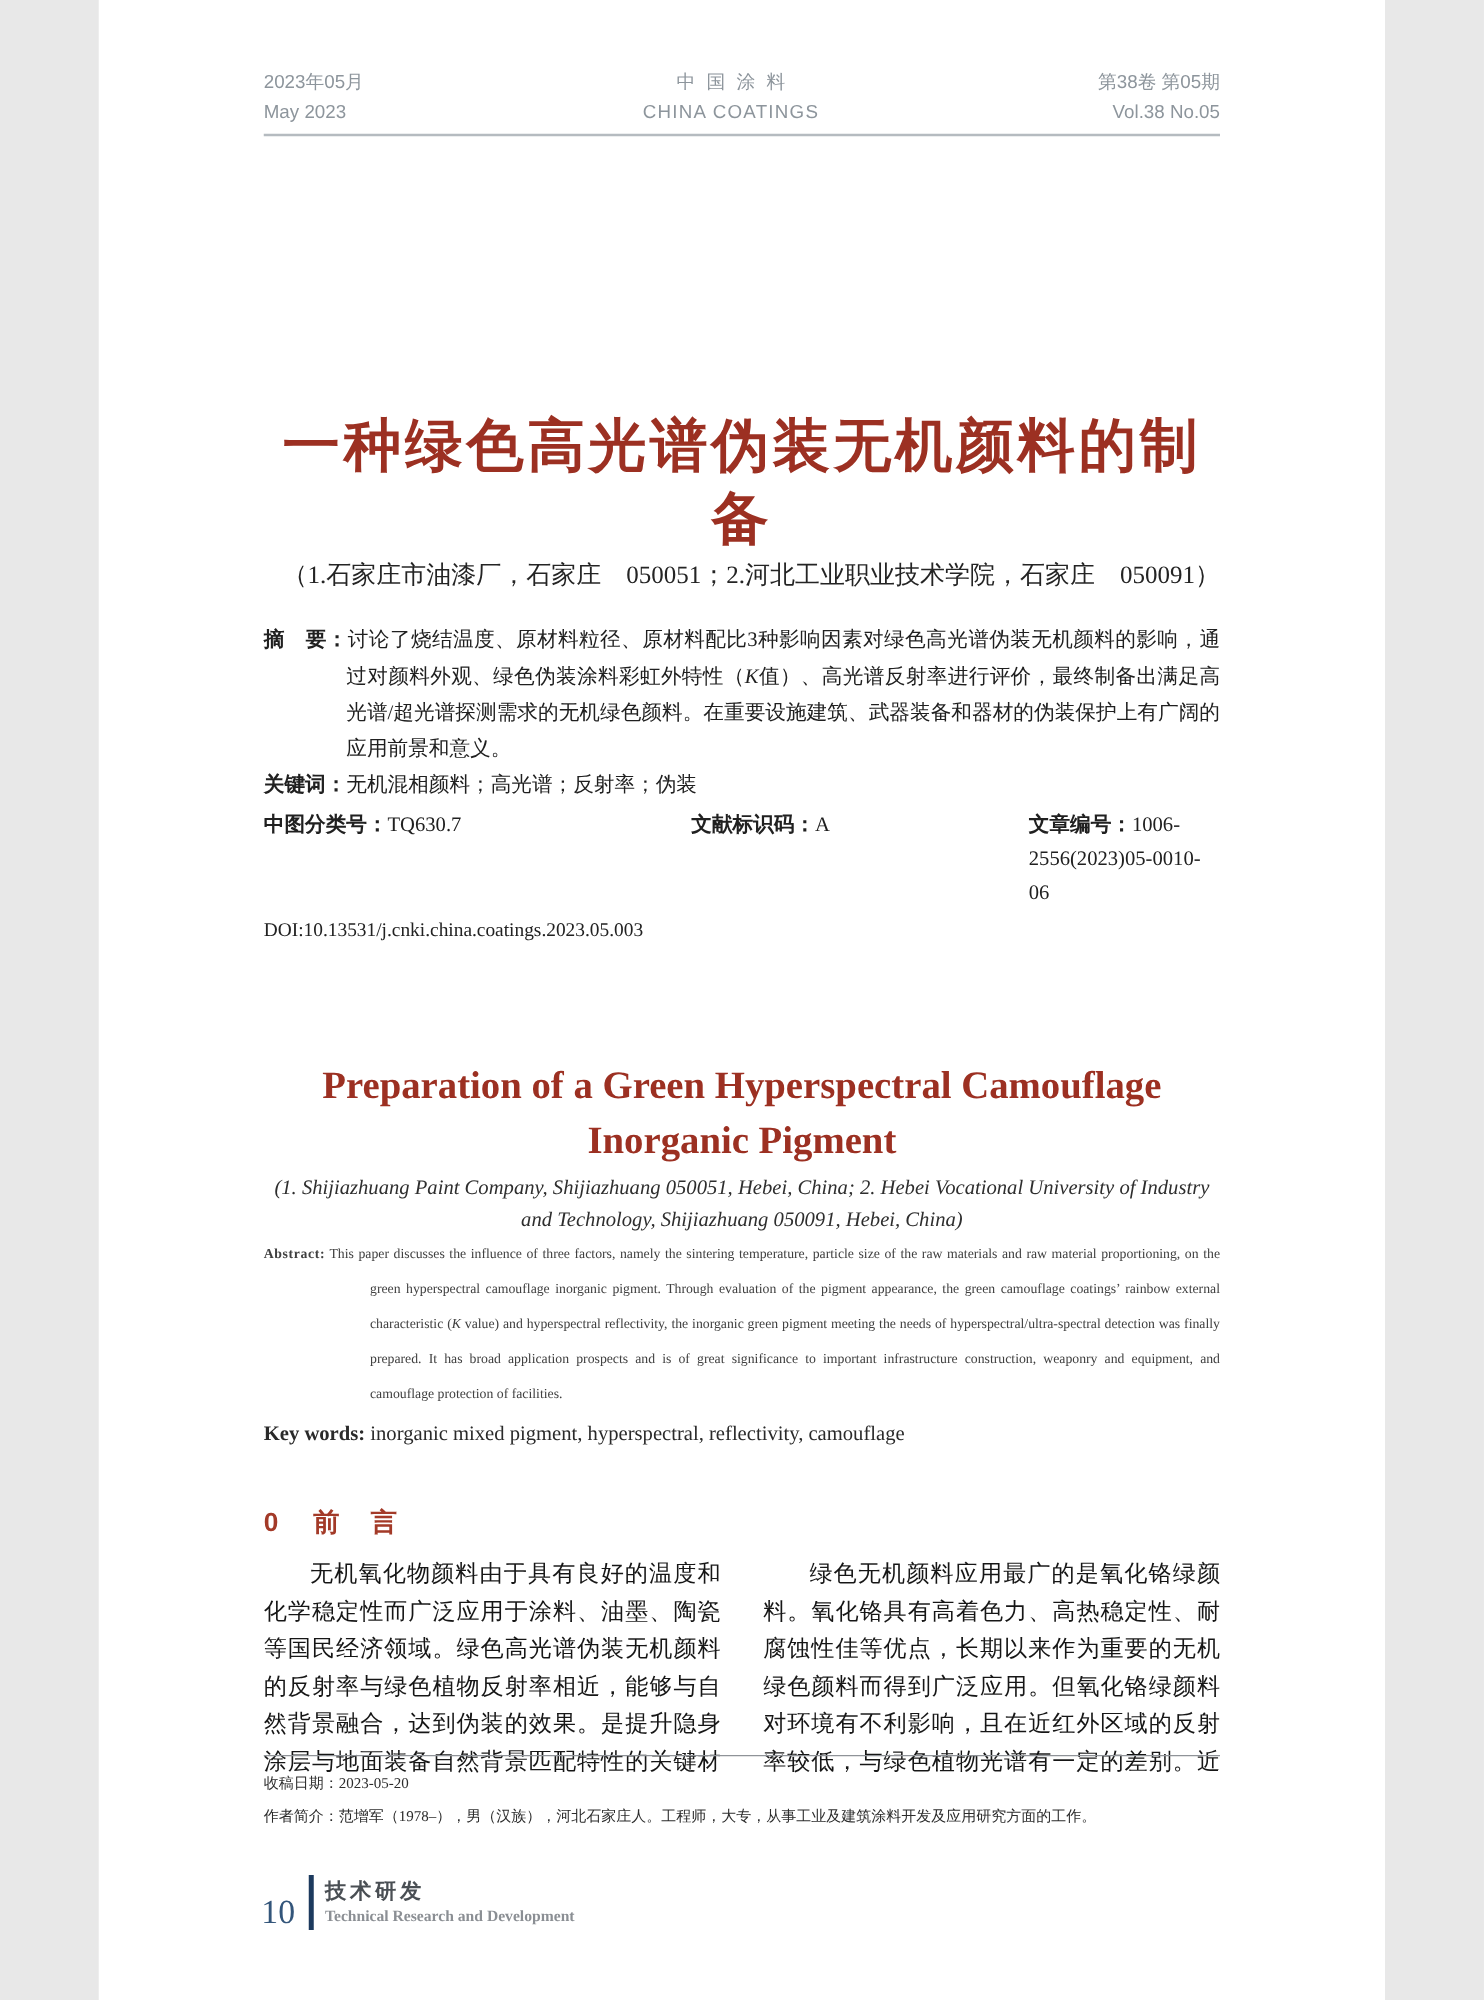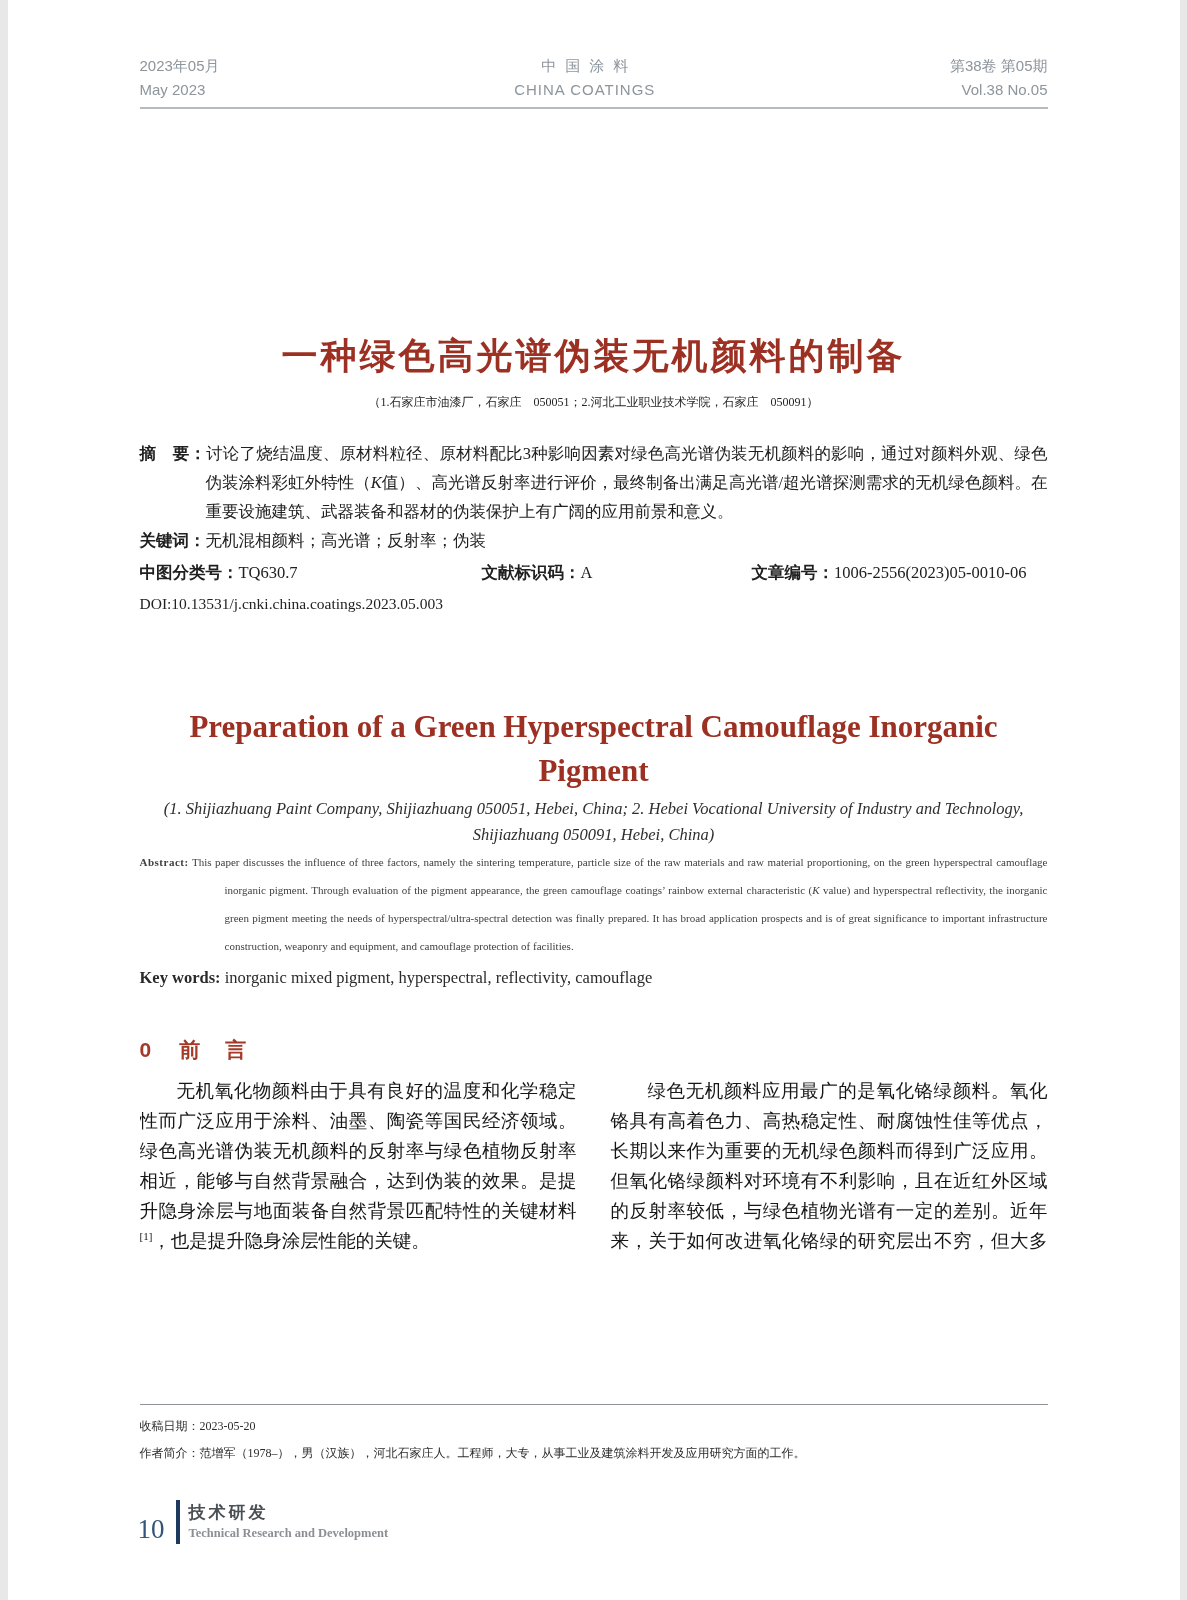--- a/index.html
+++ b/index.html
@@ -1,19 +1,19 @@
 <!DOCTYPE html>
 <html><head>
 <meta charset="utf-8">
 <style>
   * { margin:0; padding:0; box-sizing:border-box; }
   html,body { background:#e8e8e8; }
   .page {
     position:relative;
-    width:1172px; height:1600px;
+    width:1029px; height:1600px;
     margin:0 auto;
     background:#ffffff;
     font-family:"Liberation Serif", serif;
     color:#1c1c1c;
     overflow:hidden;
   }
   .content { padding:0 132px; }
 
   
   .jheader {
@@ -29,32 +29,32 @@
   .jheader .hc { text-align:center; }
   .jheader .hc .cn { letter-spacing:9px; text-indent:9px; }
   .jheader .hc .en { letter-spacing:1px; }
   .jheader .hr { text-align:right; }
 
   
   .title-cn {
     margin-top:218px;
     text-align:center;
     font-family:"Liberation Sans", sans-serif;
-    font-size:36px; font-weight:900;
+    font-size:46px; font-weight:900;
     letter-spacing:3px;
     color:#9c3022;
     line-height:58px;
   }
   .authors-cn {
     margin-top:20px; text-align:center;
     font-size:17px; line-height:24px; color:#242424;
   }
   .affil-cn {
-    margin-top:4px; text-align:center;
-    font-size:12px; line-height:26px; color:#242424;
+    margin-top:4px; text-align:right;
+    font-size:20px; line-height:26px; color:#242424;
   }
 
   
   .abs-cn {
     margin-top:24px;
     font-size:16.5px; line-height:29px;
     text-align:justify;
     padding-left:66px; text-indent:-66px;
     color:#202020;
   }

